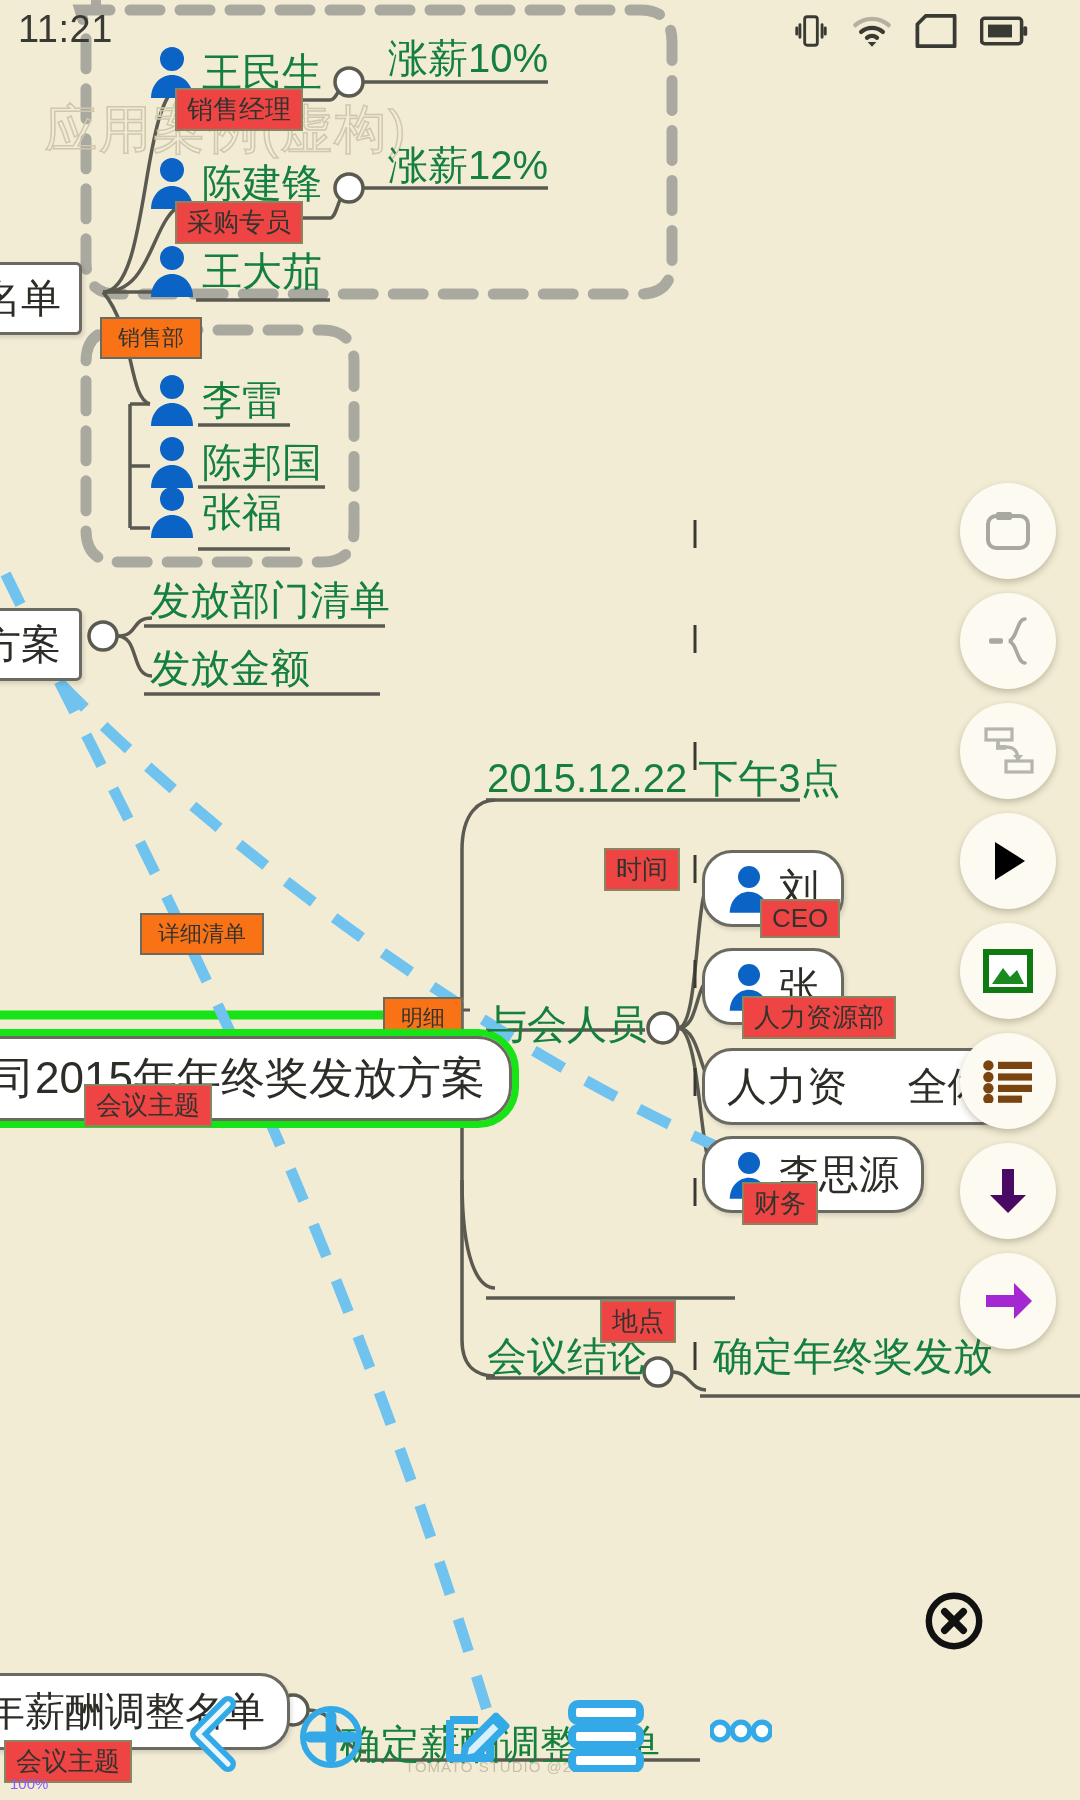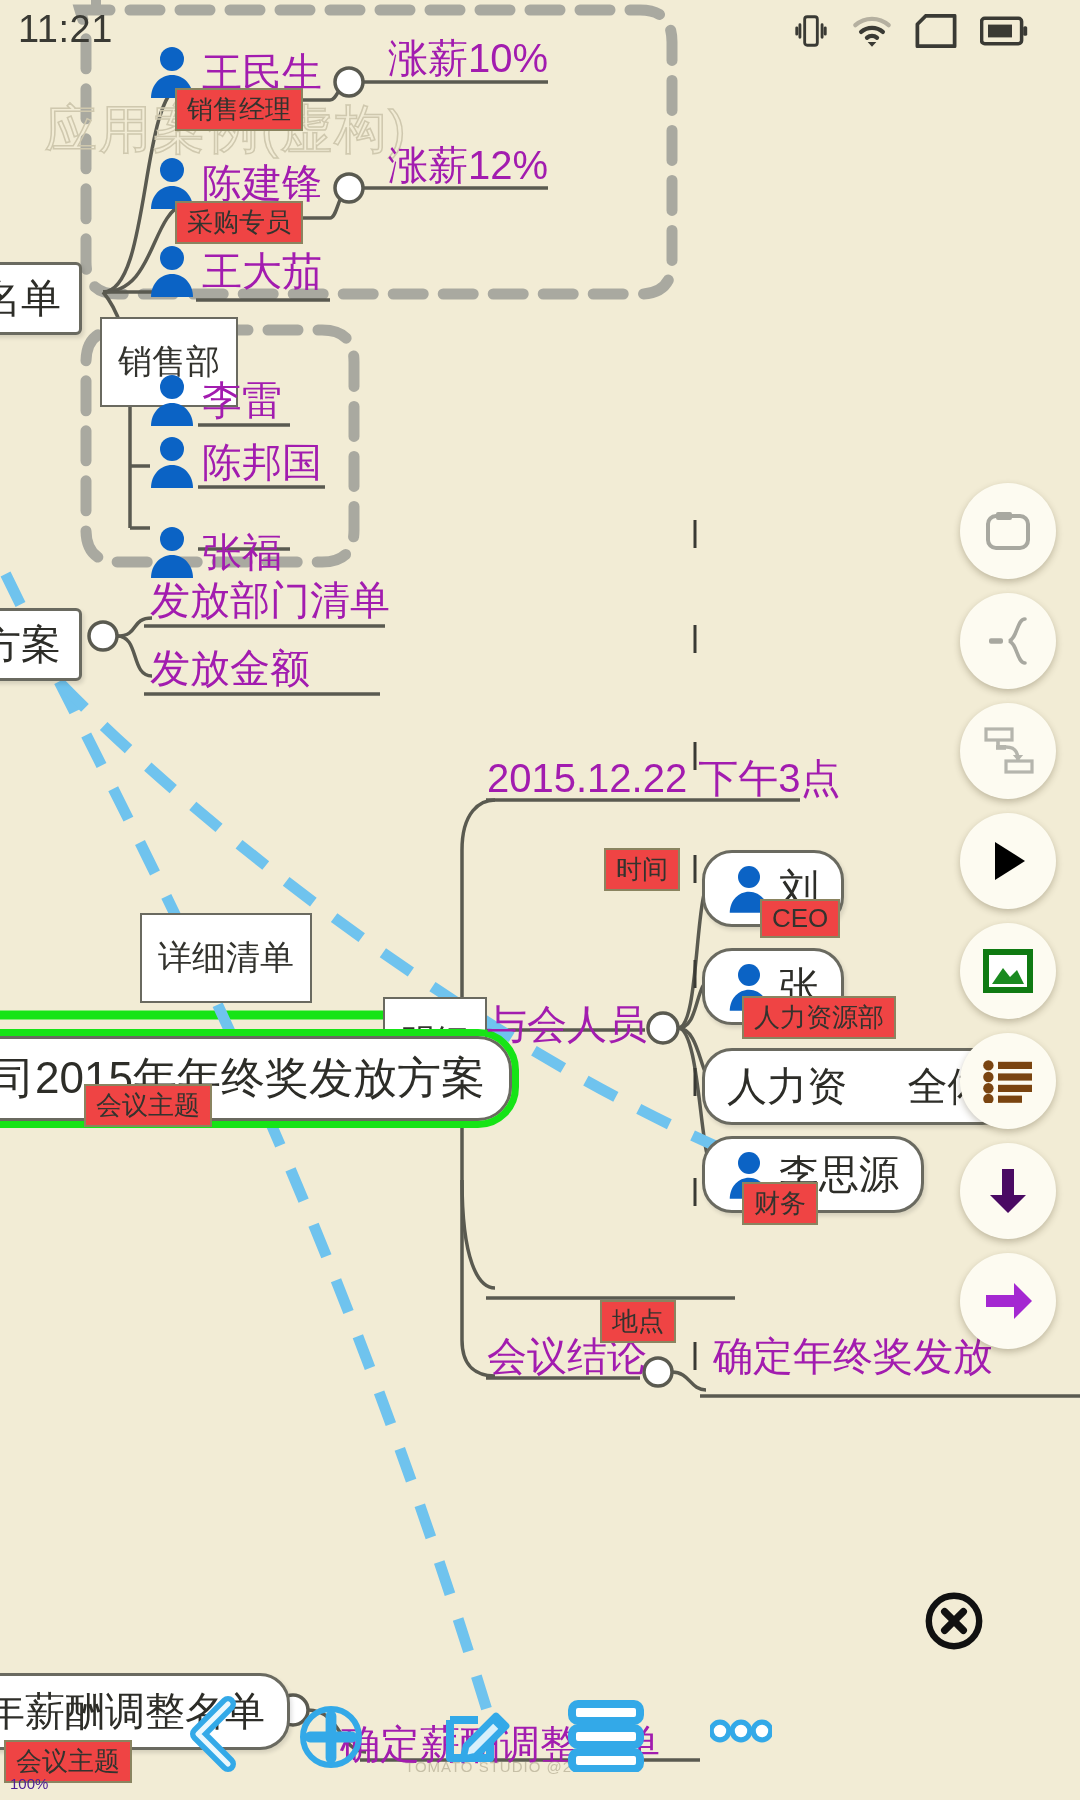--- a/index.html
+++ b/index.html
@@ -28,47 +28,47 @@
     -webkit-text-stroke:1.5px #cfc8ae;
     letter-spacing:2px; z-index:5;
     white-space:nowrap;
   }
   .footer-wm {
     position:absolute; left:405px; top:1758px;
     font-size:15px; color:#c6bfa6; letter-spacing:1px; z-index:6;
   }
   .zoom-label {
     position:absolute; left:10px; top:1775px;
-    font-size:15px; color:#4c1d95; z-index:30;
+    font-size:15px; color:#8b5cf6; z-index:30;
   }
 
   
   .node { position:absolute; z-index:10; white-space:nowrap; }
 
   .plain {
-    font-size:40px; color:#a21caf; line-height:1;
+    font-size:40px; color:#15803d; line-height:1;
   }
   .person { display:flex; align-items:center; gap:6px; }
   .person svg { display:block; }
 
   .boxnode {
     background:#ffffff;
     border:3px solid #6a6a60;
     border-radius:30px;
     padding:8px 22px;
     font-size:40px;
     color:#2d2d28;
     box-shadow:2px 3px 4px rgba(0,0,0,.12);
     display:flex; align-items:center; gap:8px;
   }
   .sqbox {
-    background:#ffffff;
+    background:#f97316;
     border:2px solid #6a6a60;
-    padding:20px 16px;
-    font-size:34px;
+    padding:4px 16px;
+    font-size:22px;
     color:#33332e;
   }
   .tag {
     background:#ef4444;
     border:2px solid #8a8460;
     font-size:26px;
     color:#33332e;
     padding:2px 10px;
     z-index:14;
   }
@@ -269,21 +269,21 @@
       </svg>
     <span class="plain">李雷</span>
   </div>
   <div class="node person" style="left:148px; top:434px;">
     <svg width="48" height="56" viewBox="0 0 24 28">
         <circle cx="12" cy="7.5" r="6" fill="#0b63c5"></circle>
         <path d="M1.5 27c0-6.6 4.7-11.5 10.5-11.5S22.5 20.4 22.5 27z" fill="#0b63c5"></path>
       </svg>
     <span class="plain">陈邦国</span>
   </div>
-  <div class="node person" style="left:148px; top:524px;text-align:right;">
+  <div class="node person" style="left:148px; top:484px;text-align:right;">
     <svg width="48" height="56" viewBox="0 0 24 28">
         <circle cx="12" cy="7.5" r="6" fill="#0b63c5"></circle>
         <path d="M1.5 27c0-6.6 4.7-11.5 10.5-11.5S22.5 20.4 22.5 27z" fill="#0b63c5"></path>
       </svg>
     <span class="plain">张福</span>
   </div>
 
   <div class="node boxnode" style="left:-40px; top:608px; border-radius:6px; padding:6px 18px;">
     <span>方案</span>
   </div>

